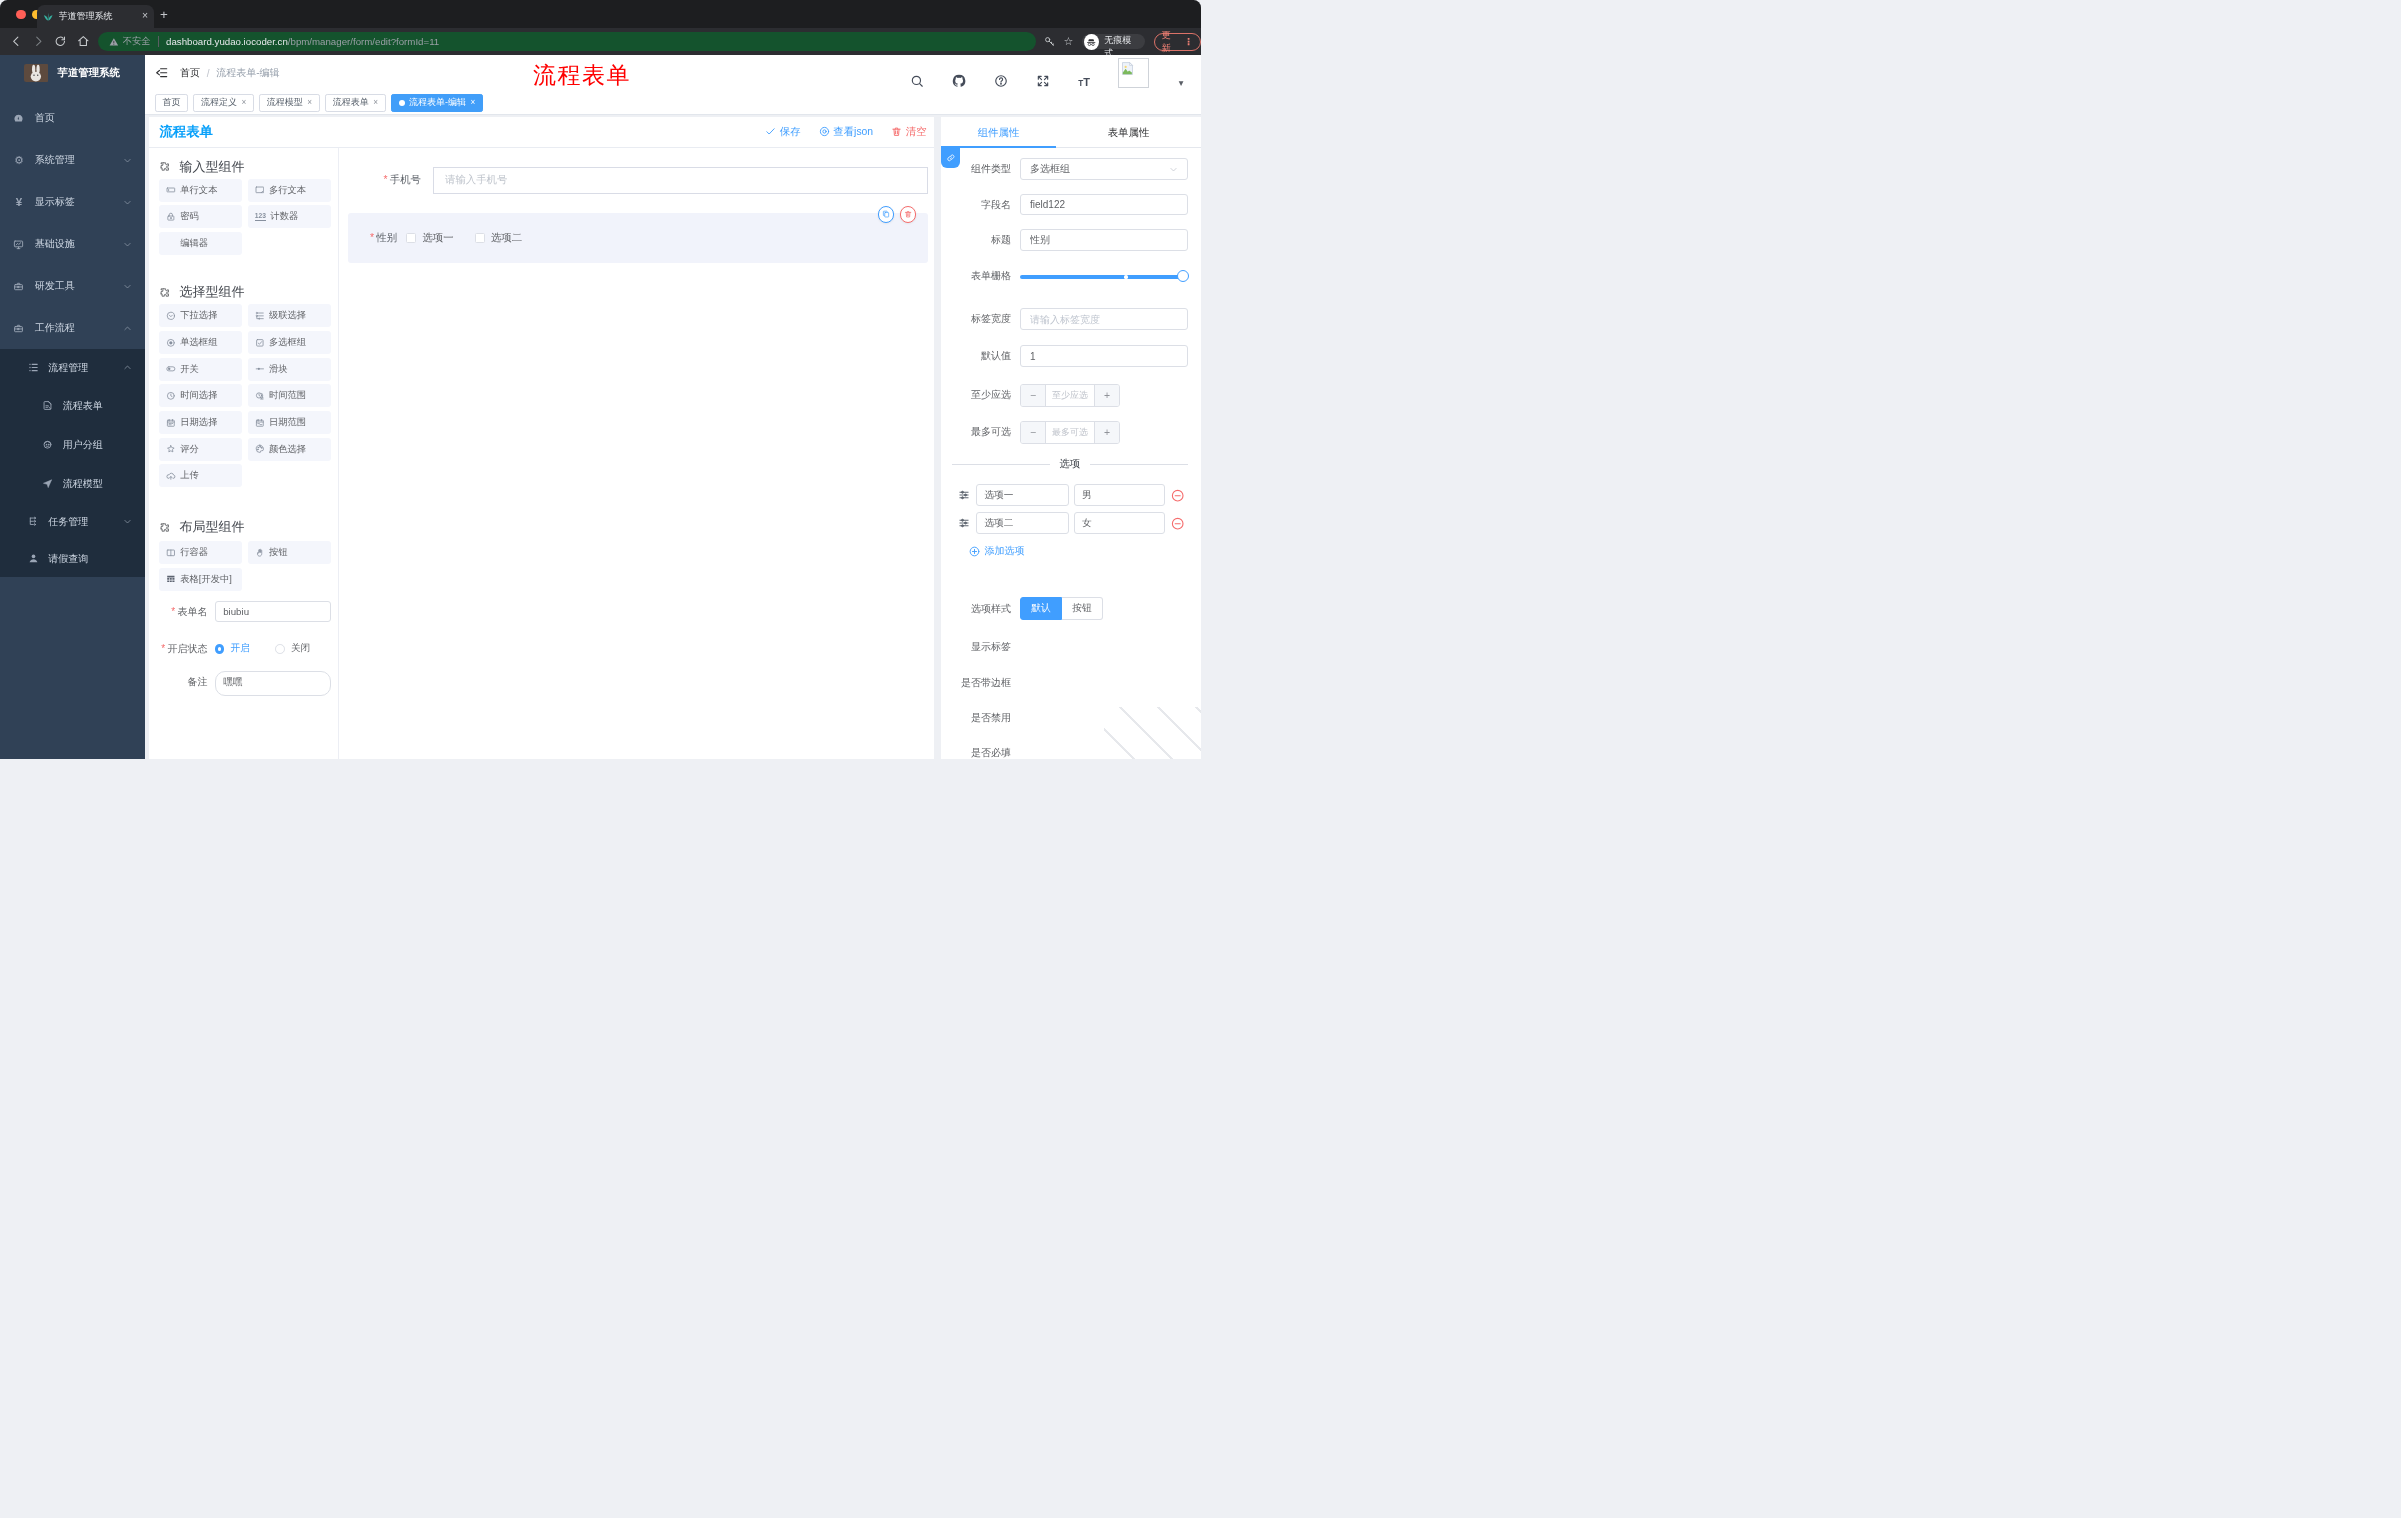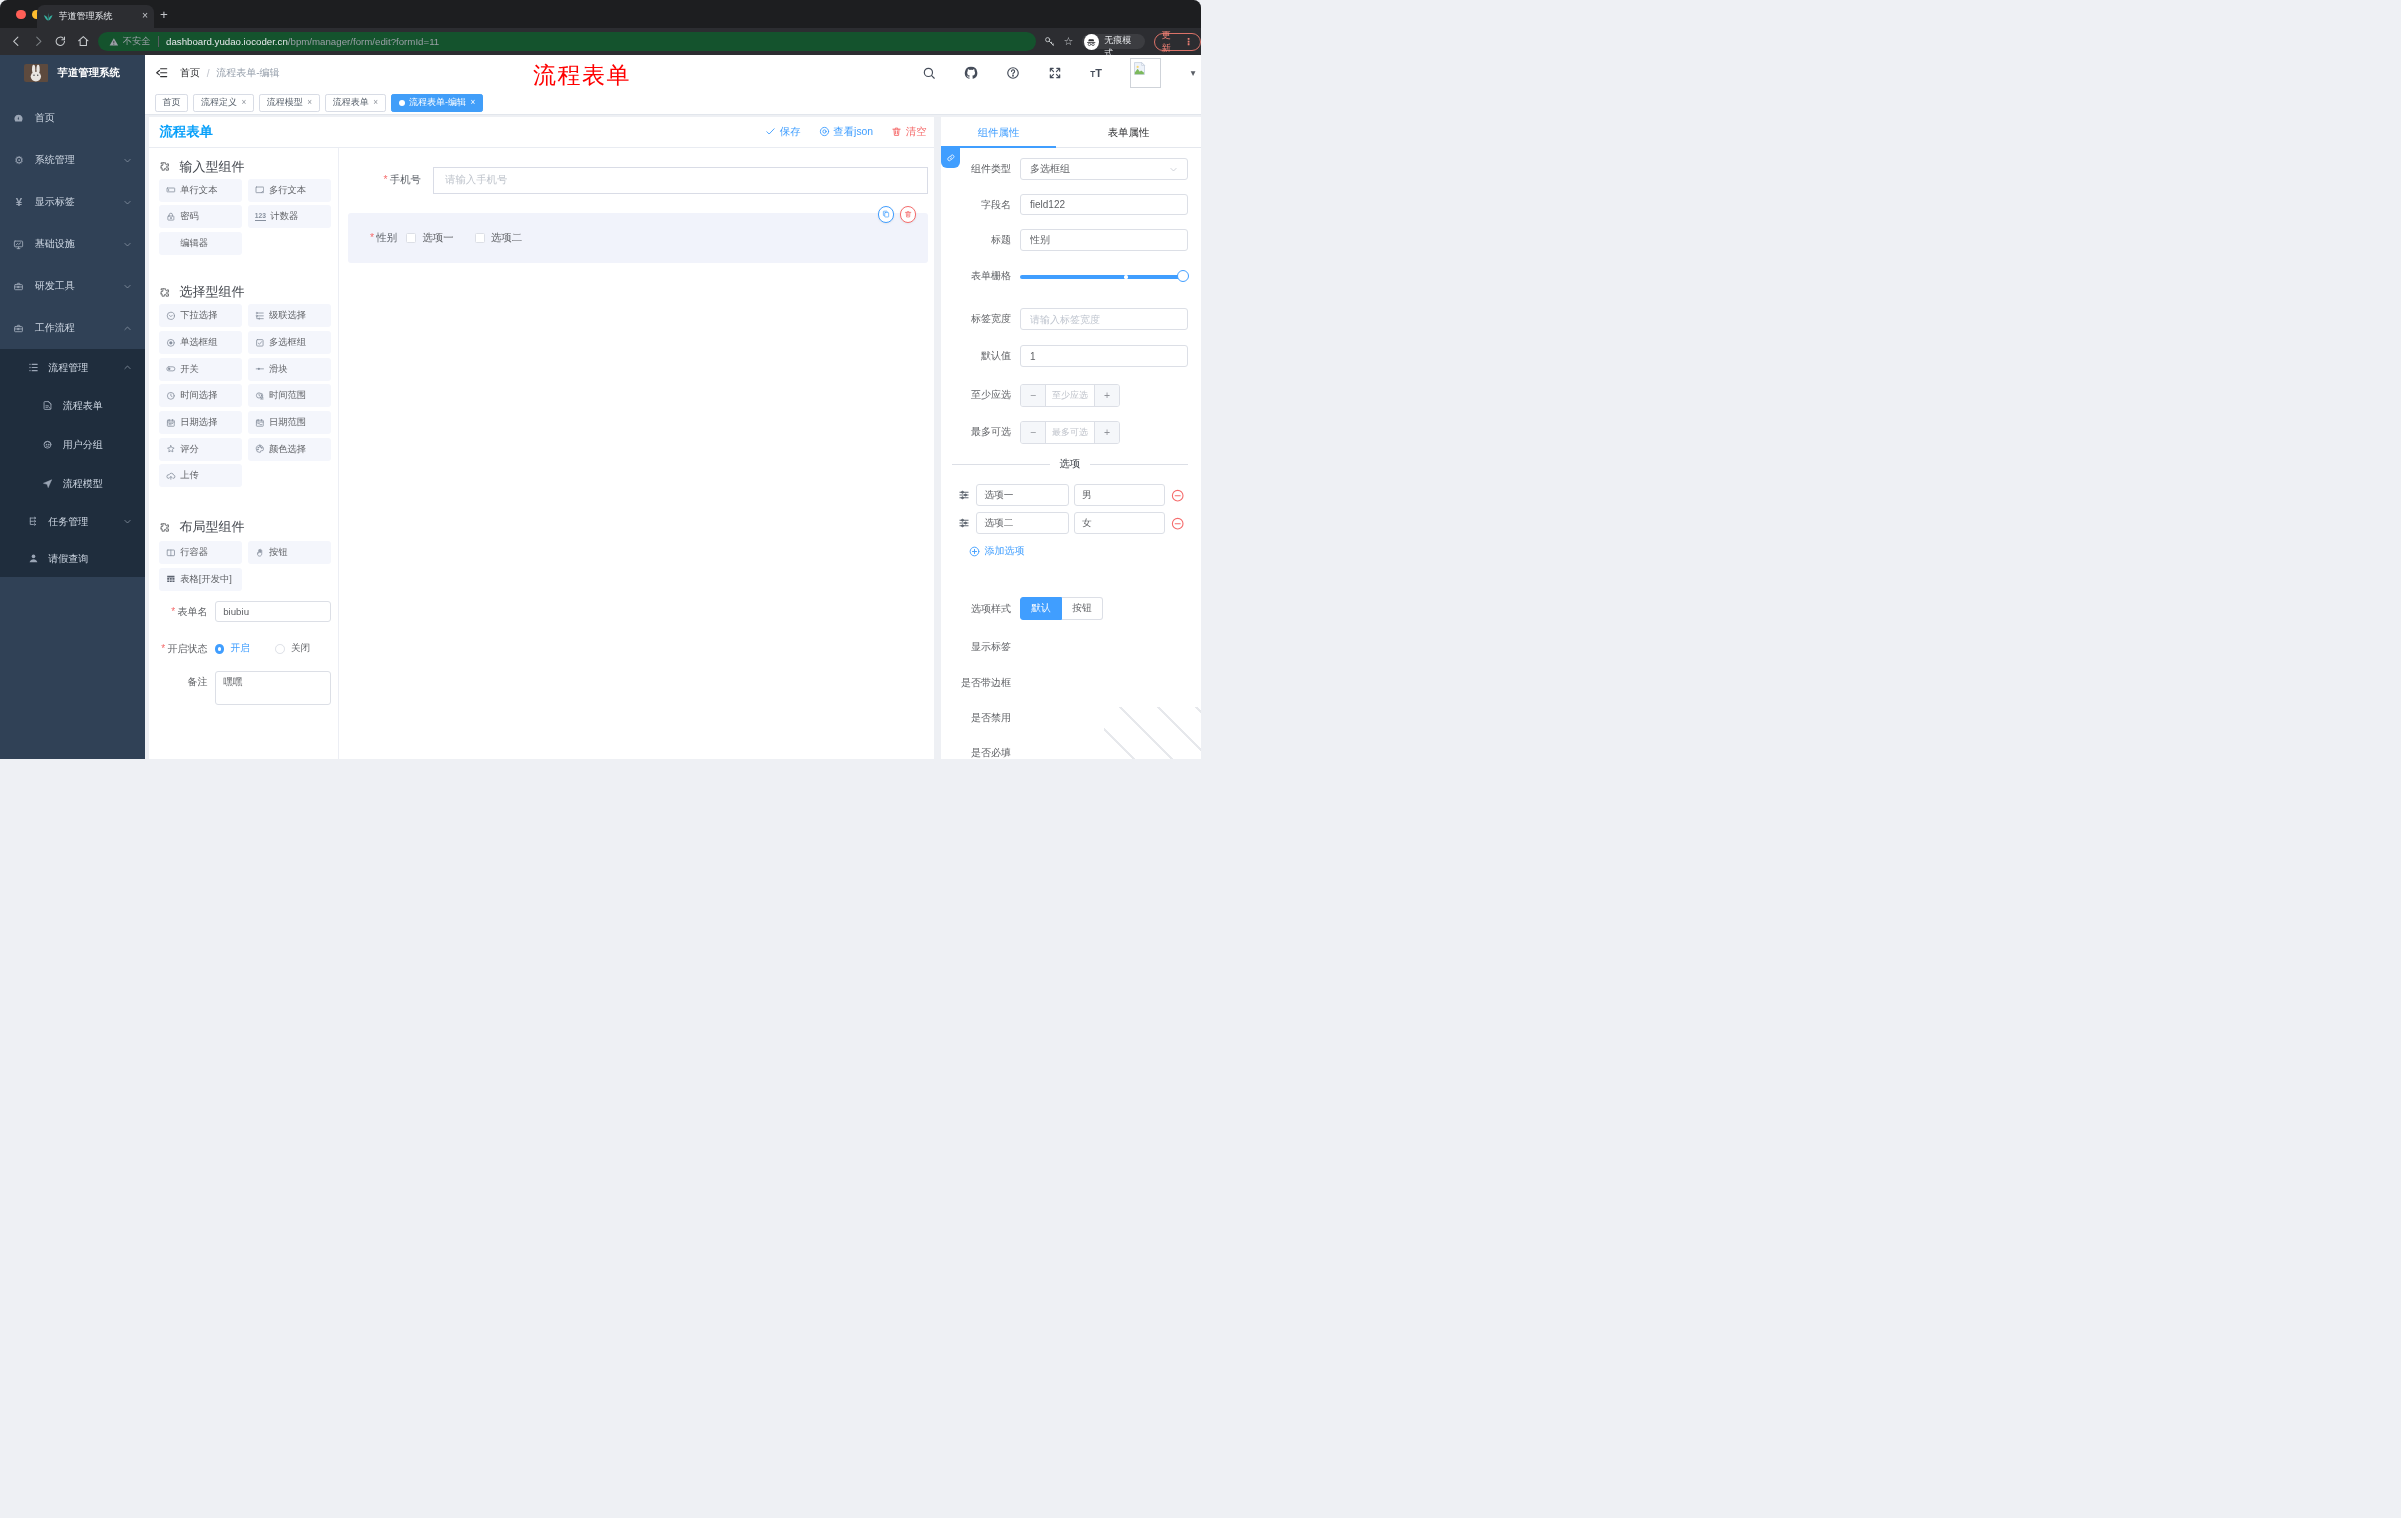--- a/index.html
+++ b/index.html
@@ -29,21 +29,21 @@
   .update-pill{height:18px;border:0.7px solid #db7268;border-radius:9.7px;color:#ee8075;display:flex;align-items:center;gap:6px;padding:0 6.7px;font-size:9.3px}
   .update-pill .dots{font-size:9.7px;font-weight:700}
 
   
   .app-header{position:absolute;left:145px;top:55px;right:0;height:36px;background:#fff;display:flex;align-items:center}
   .hamburger{color:#303133;font-size:13.4px;margin-left:9.7px}
   .crumb{display:flex;align-items:center;gap:6.7px;margin-left:12px;font-size:10px}
   .crumb .sep{color:#c0c4cc}
   .crumb .cur{color:#97a0ac}
   .watermark{position:absolute;left:533px;top:60px;font-size:23px;color:#fe0000;letter-spacing:1.5px;white-space:nowrap}
-  .hdr-icons{margin-left:auto;display:flex;align-items:center;gap:28px;padding-right:4px;color:#454c59}
+  .hdr-icons{margin-left:auto;display:flex;align-items:flex-end;gap:28px;padding-right:16px;color:#454c59}
   .hdr-icons .ic{font-size:14px}
   .fz{font-weight:700;font-size:11px;letter-spacing:0}
   .fz .small{font-size:8.2px}
   .avatar-box{width:31px;height:30px;border:0.7px solid #cfd3d9;background:#fff;display:flex;align-items:flex-start;padding:1.5px}
   .avatar-box .ic{font-size:15px}
   .hdr-caret{color:#5a5e66;font-size:8.2px}
 
   
   .tags-bar{position:absolute;left:145px;top:91px;right:0;height:24px;background:#fff;border-bottom:0.7px solid #e2e6ec;display:flex;align-items:center;gap:5.2px;padding-left:9.7px}
   .tag{height:18px;border:0.7px solid #d8dce5;background:#fff;border-radius:2.2px;display:flex;align-items:center;gap:4.5px;padding:0 6.7px;font-size:9px;color:#57606b}
@@ -87,21 +87,21 @@
   .comp{height:23px;background:#f4f6fc;border-radius:3px;display:flex;align-items:center;gap:4.5px;padding-left:6.7px;font-size:9.3px;color:#606266;overflow:hidden;white-space:nowrap}
   .comp .ic{font-size:9.7px;color:#87909e}
   .comp .ic.dark{color:#5c6370}
   .mt40{margin-top:30px}.mt45{margin-top:33px}
   .t123{font-size:6.7px;font-weight:700;color:#87909e;border-bottom:0.7px solid #87909e;line-height:1;letter-spacing:0}
   .pal-row{display:flex;margin-top:18px;align-items:center}
   .pal-row.top{align-items:flex-start}
   .pal-row .plabel{flex:0 0 48px;text-align:right;margin-right:7.4px;font-size:10px;color:#606266;line-height:21px;white-space:nowrap}
   .req:before{content:"*";color:#f56c6c;margin-right:2.2px}
   .pinput{flex:1;height:21px;border:0.7px solid #dcdfe6;border-radius:3px;padding:0 7.4px;font-size:9.7px;color:#606266;background:#fff;outline:none;min-width:0}
-  .ptextarea{flex:1;height:34px;border:0.7px solid #dcdfe6;border-radius:3px;padding:3.7px 7.4px;font-size:9.7px;color:#606266;resize:none;outline:none;position:relative;font-family:Liberation Sans, sans-serif;min-width:0}
+  .ptextarea{flex:1;height:25px;border:0.7px solid #dcdfe6;border-radius:10px;padding:3.7px 7.4px;font-size:9.7px;color:#606266;resize:none;outline:none;position:relative;font-family:Liberation Sans, sans-serif;min-width:0}
   .radio-row{display:flex;align-items:center;gap:6px;flex:1}
   .radio{width:9.7px;height:9.7px;border-radius:50%;border:0.7px solid #dcdfe6;background:#fff}
   .radio.sel{border:3px solid #409eff}
   .radio-lbl{font-size:9.7px;color:#606266}
   .radio-lbl.on{color:#409eff}
   .gap26{width:13.4px}
 
   
   .canvas{flex:1;position:relative;padding:19.3px 6px 0 0}
   .c-row{display:flex;align-items:center}

